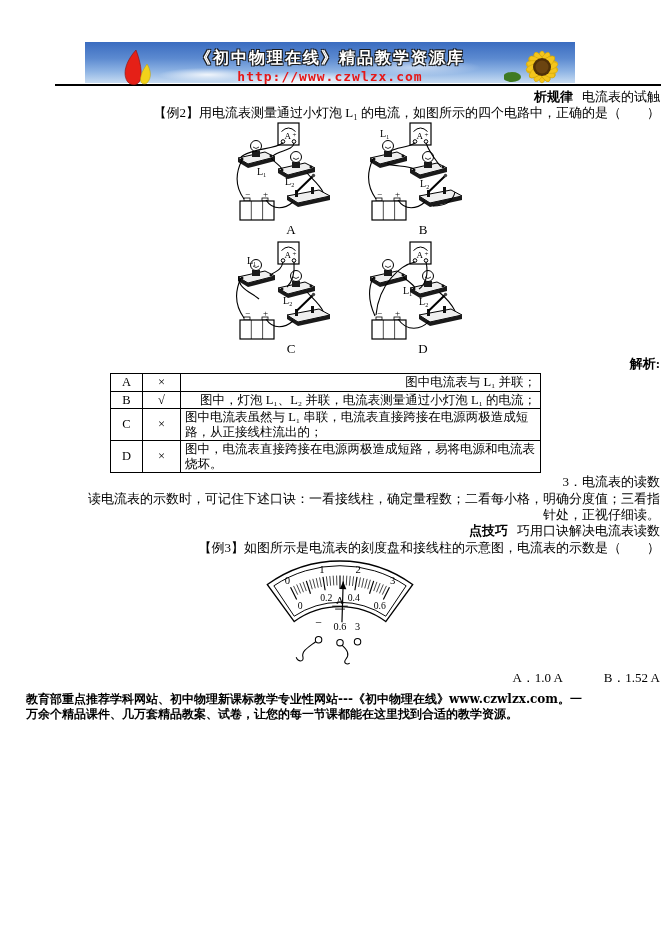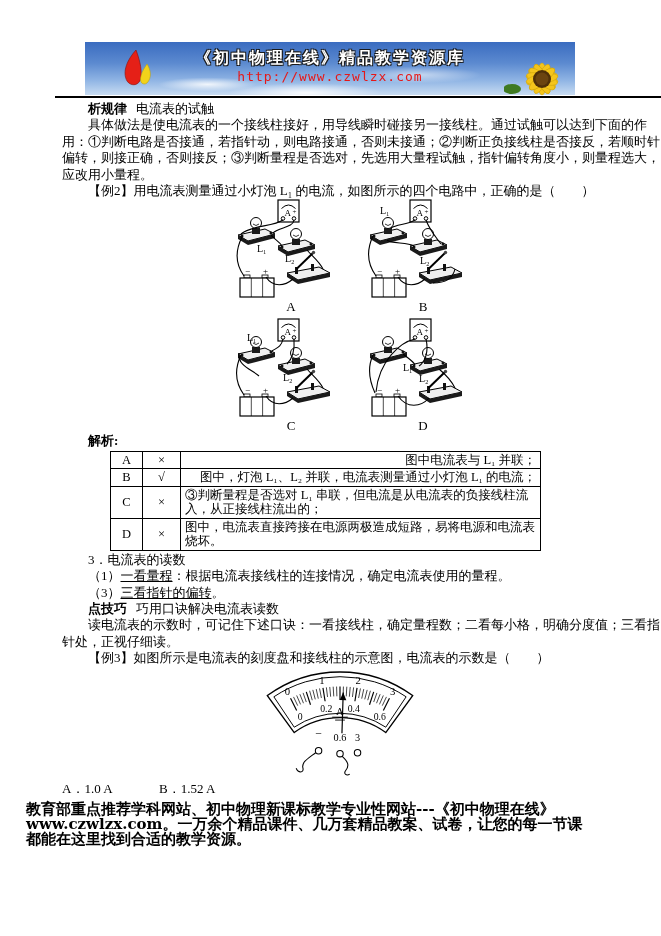--- a/index.html
+++ b/index.html
@@ -4,42 +4,42 @@
 <style>
   * { margin:0; padding:0; box-sizing:border-box; }
   html,body { background:#fff; }
   body {
     width:661px; height:936px; overflow:hidden; position:relative;
     font-family:"Liberation Serif","DejaVu Serif",serif;
     font-size:13px; color:#000;
   }
   
   .banner {
-    position:relative; margin:42px 15px 0 85px; width:490px; height:53px;
+    position:relative; margin:42px 15px 0 85px; width:490px; height:41px;
     background:
       radial-gradient(ellipse 70px 10px at 25% 80%, rgba(255,255,255,.85), rgba(255,255,255,0) 70%),
       radial-gradient(ellipse 90px 12px at 68% 62%, rgba(255,255,255,.55), rgba(255,255,255,0) 70%),
       radial-gradient(ellipse 110px 14px at 45% 96%, rgba(255,255,255,.9), rgba(255,255,255,0) 70%),
       linear-gradient(180deg,#3a6cc0 0%,#5c8ad0 40%,#8fb4e4 72%,#c8dcf2 100%);
   }
   .banner-title {
     padding-top:6px; text-align:center; color:#fff; font-weight:bold;
     font-size:16px; letter-spacing:2px; font-family:"Liberation Sans",sans-serif;
     text-shadow:-1px -1px 0 #1a1a1a,1px -1px 0 #1a1a1a,-1px 1px 0 #1a1a1a,1px 1px 0 #1a1a1a;
   }
   .banner-url {
-    text-align:center; color:#e61717; font-weight:normal; font-size:13px;
+    text-align:center; color:#e61717; font-weight:bold; font-size:13px;
     font-family:"DejaVu Sans Mono","Liberation Mono",monospace; letter-spacing:1px;
   }
   .logo { position:absolute; left:30px; top:6px; }
   .sunflower { position:absolute; right:3px; bottom:-6px; }
   .rule { border:none; border-top:2px solid #000; margin:1px 0 0 55px; width:606px; }
   
   .content { padding:3px 1px 0 62px; line-height:16.4px; }
-  .content p { margin:0; }
+  .content p { margin:0;text-align:right; }
   .ind { text-indent:2em; }
   b { font-weight:bold; }
   u { text-decoration:underline; }
   .hgap { margin-left:0.7em; }
   
   .circuits { display:grid; grid-template-columns:112px 112px; column-gap:20px; row-gap:4px; margin-left:173px; }
   .circuit { text-align:center; }
   .circuit svg { display:block; }
   .cap { font-size:13px; line-height:15px; }
   
@@ -49,21 +49,21 @@
   td.mark { width:38px; text-align:center; }
   td.txt  { width:360px; }
   td.txt.center { text-align:right; }
   
   .choices { margin-left:26px; }
   .choices span { display:inline-block; min-width:97px; }
   
   .dial-wrap { margin-left:193px; height:114px; }
   
   .footer {
-    margin:5px 16px 0 26px; width:562px; font-size:15px; line-height:15px;
+    margin:5px 16px 0 26px; width:562px; font-size:12px; line-height:15px;
     font-weight:bold; font-family:"DejaVu Serif",serif;
   }
 </style>
 </head>
 <body>
 
 <div class="banner">
   <svg class="logo" width="44" height="42" viewBox="0 0 44 42">
     <path d="M21,2 C12,12 7,24 12,33 C16,39 25,38 26,29 C27,20 24,10 21,2 Z" fill="#e52017" stroke="#8a0e08" stroke-width="0.6"></path>
     <path d="M32,16 C36,22 37,30 32,35 C28,38 24,34 26,28 C27,23 30,19 32,16 Z" fill="#f2d21a" stroke="#b89a08" stroke-width="0.5"></path>
@@ -90,21 +90,20 @@
       <circle r="9" fill="#4f3008"></circle>
         <circle r="6.5" fill="#6b4410"></circle>
     </g>
   </svg>
 </div>
 <hr class="rule">
 
 <div class="content">
 
   <p class="ind"><b>析规律</b><span class="hgap">电流表的试触</span></p>
-  <p class="ind">具体做法是使电流表的一个接线柱接好，用导线瞬时碰接另一接线柱。通过试触可以达到下面的作用：①判断电路是否接通，若指针动，则电路接通，否则未接通；②判断正负接线柱是否接反，若顺时针偏转，则接正确，否则接反；③判断量程是否选对，先选用大量程试触，指针偏转角度小，则量程选大，应改用小量程。</p>
   <p class="ind">【例2】用电流表测量通过小灯泡 L₁ 的电流，如图所示的四个电路中，正确的是（　　）</p>
 
   <div class="circuits">
     <figure class="circuit">
       <svg class="ckt" width="110" height="100" viewBox="0 0 110 100">
           <g>
             <rect x="43" y="1" width="21" height="22" fill="#fff" stroke="#000" stroke-width="1.2"></rect>
             <path d="M46.5,9.5 Q53.5,2.5 60.5,9.5" fill="none" stroke="#000"></path>
             <text x="49.5" y="16.5" font-size="9" font-family="serif">A</text>
             <text x="57.5" y="15" font-size="7">+</text>
@@ -348,37 +347,35 @@
       <td class="txt center">图中电流表与 L₁ 并联；</td>
     </tr>
     <tr>
       <td class="opt">B</td>
       <td class="mark">√</td>
       <td class="txt center">图中，灯泡 L₁、L₂ 并联，电流表测量通过小灯泡 L₁ 的电流；</td>
     </tr>
     <tr>
       <td class="opt">C</td>
       <td class="mark">×</td>
-      <td class="txt">③判断量程是否选对 L₁ 串联，但电流是从电流表的负接线柱流入，从正接线柱流出的；</td>
+      <td class="txt">图中电流表虽然与 L₁ 串联，电流表直接跨接在电源两极造成短路，从正接线柱流出的；</td>
     </tr>
     <tr>
       <td class="opt">D</td>
       <td class="mark">×</td>
       <td class="txt">图中，电流表直接跨接在电源两极造成短路，易将电源和电流表烧坏。</td>
     </tr>
   </tbody>
     </table>
 
 
   <p class="ind">3．电流表的读数</p>
-  <p class="ind"><span>（1）</span><u>一看量程</u><span>：根据电流表接线柱的连接情况，确定电流表使用的量程。</span></p>
-  <p class="ind"><span>（3）</span><u>三看指针的偏转</u><span>。</span></p>
-
+
+  <p class="ind">读电流表的示数时，可记住下述口诀：一看接线柱，确定量程数；二看每小格，明确分度值；三看指针处，正视仔细读。</p>
   <p class="ind"><b>点技巧</b><span class="hgap">巧用口诀解决电流表读数</span></p>
-  <p class="ind">读电流表的示数时，可记住下述口诀：一看接线柱，确定量程数；二看每小格，明确分度值；三看指针处，正视仔细读。</p>
   <p class="ind">【例3】如图所示是电流表的刻度盘和接线柱的示意图，电流表的示数是（　　）</p>
 
   <div class="dial-wrap">
     <svg id="dialSvg" width="170" height="112" viewBox="0 0 170 115">
         <path d="M10.4,29.3 A127,127 0 0 1 159.6,29.3 L132.0,67.3 A80,80 0 0 0 38.0,67.3 Z" fill="none" stroke="#000" stroke-width="1.4"></path>
         <path d="M17.1,30.6 A122,122 0 0 1 152.9,30.6 L132.0,61.8 A84.5,84.5 0 0 0 38.0,61.8 Z" fill="none" stroke="#000" stroke-width="1"></path>
         <line x1="40.5" y1="44.7" x2="34.2" y2="32.2" stroke="#000" stroke-width="1.2"></line>
         <line x1="41.6" y1="39.7" x2="37.3" y2="30.7" stroke="#000" stroke-width="0.75"></line>
         <line x1="44.5" y1="38.4" x2="40.5" y2="29.2" stroke="#000" stroke-width="0.75"></line>
         <line x1="47.5" y1="37.2" x2="43.8" y2="27.9" stroke="#000" stroke-width="0.75"></line>

